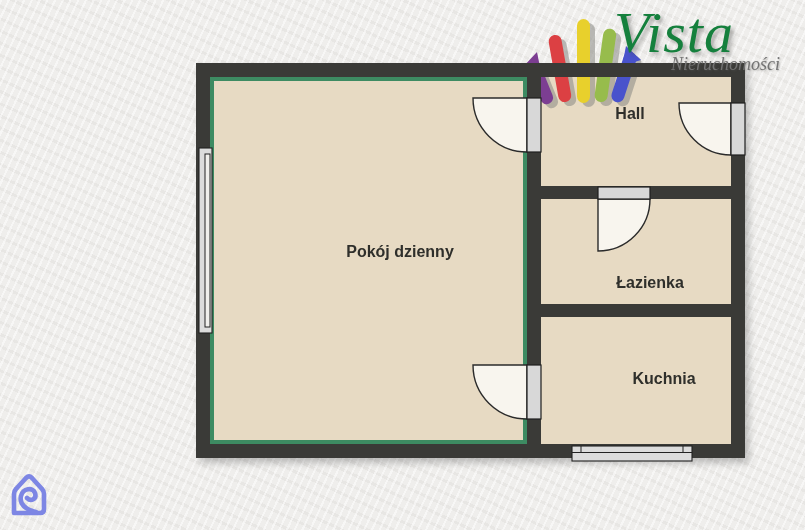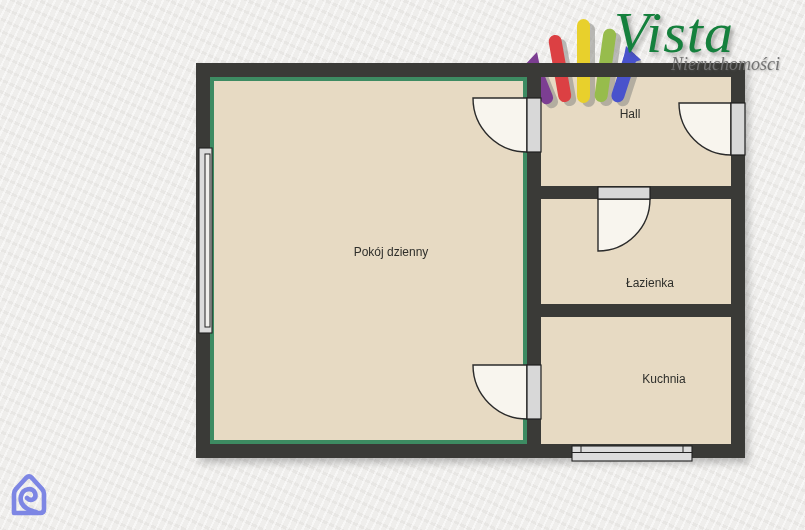--- a/index.html
+++ b/index.html
@@ -44,23 +44,23 @@
   .overlay{z-index:4;}
 
   .door{fill:#f8f5ee;stroke:#2b2b2b;stroke-width:1.4;}
   .leaf{fill:#d8d8d8;stroke:#1f1f1f;stroke-width:1.2;}
   .win-frame{fill:#dcdcdc;stroke:#222;stroke-width:1.1;}
   .win-glass{fill:#f0efec;stroke:#222;stroke-width:1;}
   .thin{stroke:#222;stroke-width:1;}
 
   .room-label{
     position:absolute;z-index:5;transform:translate(-50%,-50%);
-    color:#2f2f2b;font-size:12px;white-space:nowrap;
+    color:#2f2f2b;font-size:16px;white-space:nowrap;font-weight:bold;
   }
-  .lbl-living{left:391px;top:252px;}
+  .lbl-living{left:400px;top:252px;}
   .lbl-hall{left:630px;top:114px;}
   .lbl-bath{left:650px;top:283px;}
   .lbl-kitchen{left:664px;top:379px;}
 
   
   .brand-text{
     position:absolute;left:614px;top:2px;width:180px;z-index:6;
     font-family:"Liberation Serif",serif;font-style:italic;
     pointer-events:none;
   }

